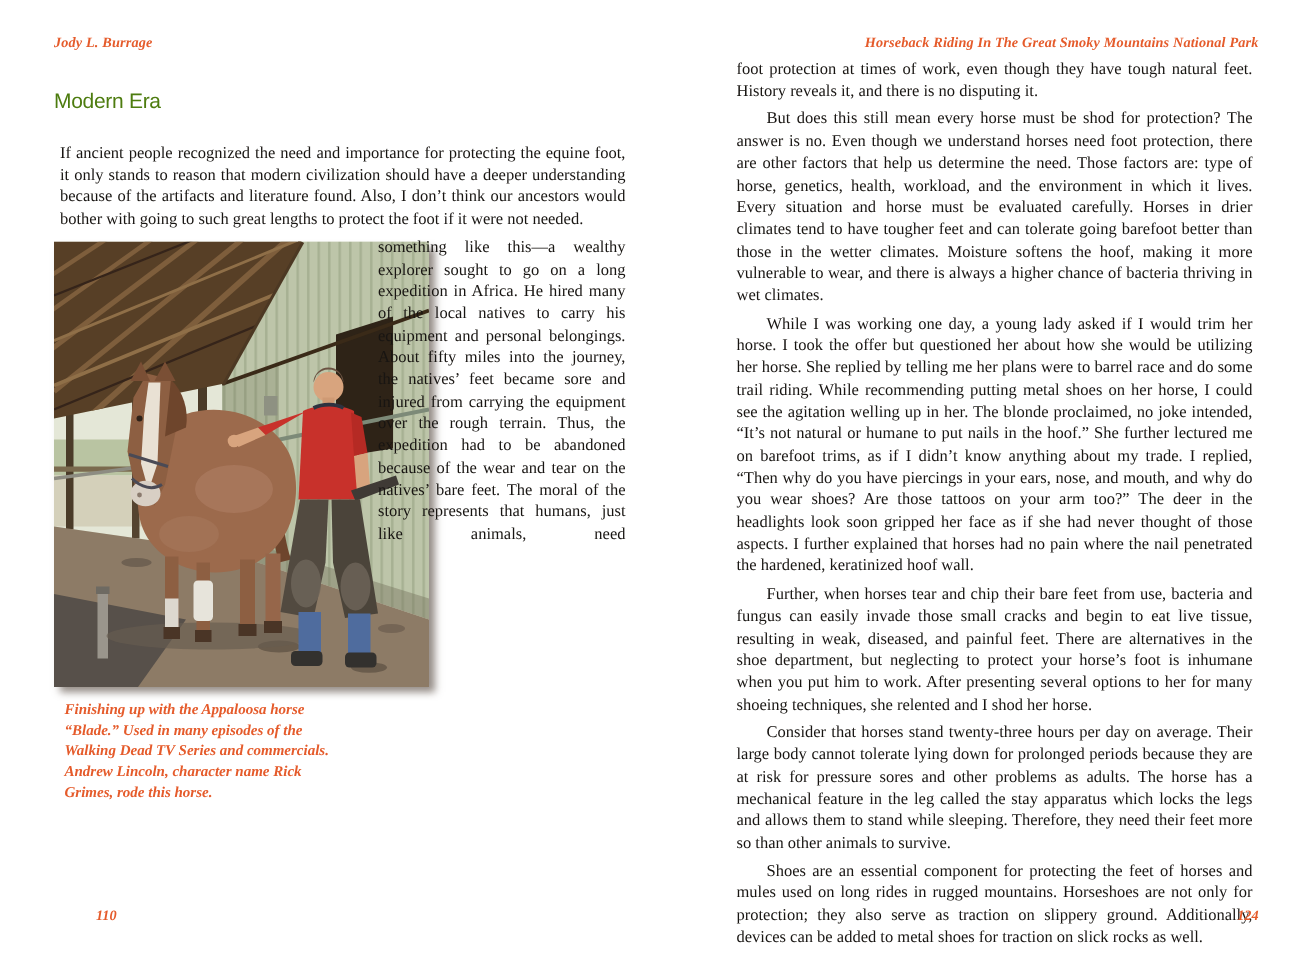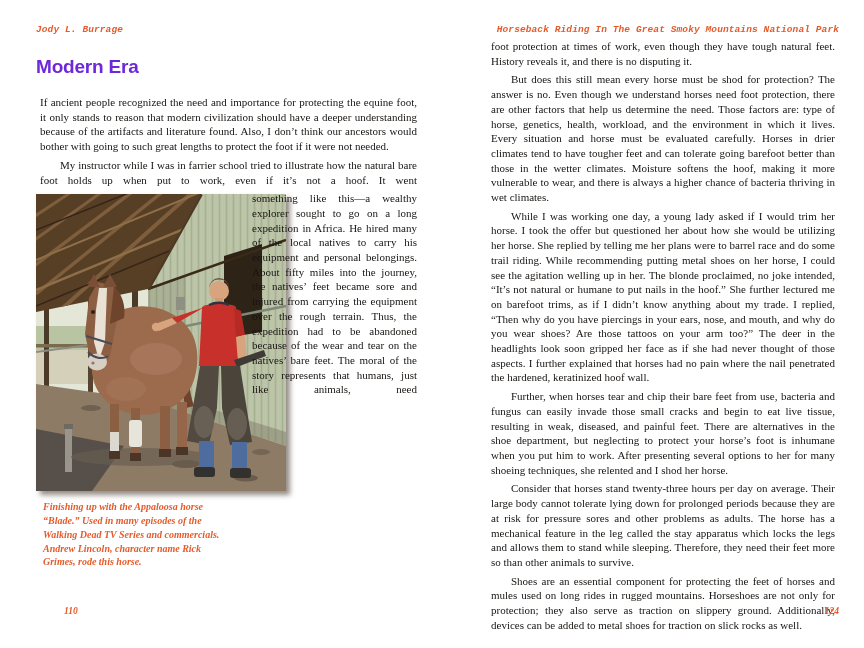--- a/index.html
+++ b/index.html
@@ -4,25 +4,25 @@
 <style>
   html,body{margin:0;padding:0;background:#ffffff;}
   body{width:864px;height:648px;overflow:hidden;
        font-family:"Liberation Serif", serif;color:#181512;}
   .spread{position:relative;width:864px;height:648px;background:#ffffff;}
   .page{position:absolute;top:24px;height:592px;}
   .page-left{left:36px;width:385px;}
   .page-right{left:487px;width:352px;}
 
   .running-header{font-size:9.5px;font-weight:bold;font-style:italic;
-      color:#E55B2B;line-height:11px;letter-spacing:.1px;font-family:Liberation Mono, monospace;}
+      color:#E55B2B;line-height:11px;letter-spacing:.1px;}
   .running-header.rh-right{text-align:right;}
 
   .chapter-heading{margin:22px 0 18px 0;font-family:"Liberation Sans", sans-serif;
-      font-weight:700;font-size:19px;line-height:20px;color:#6d28d9;
+      font-weight:400;font-size:14px;line-height:20px;color:#4d7c0f;
       letter-spacing:-0.2px;}
 
   .body-p{margin:4px;font-size:11px;line-height:14.7px;text-align:justify;}
   .body-p.indent{text-indent:20px;}
   .fill-last{text-align-last:justify;}
 
   .wrap-section{margin-top:4px;}
   .photo-figure{float:left;width:204px;margin:3px 12px 0 0;}
   .photo-figure svg{display:block;box-shadow:4px 4px 5px rgba(62,48,36,.55);}
   .photo-caption{margin:9px 0 0 0;padding:0 4px 0 7px;
@@ -42,21 +42,20 @@
 
 <div class="spread">
 
   <div class="page page-left">
     <div class="running-header">Jody L. Burrage</div>
 
     <h1 class="chapter-heading">Modern Era</h1>
 
     <p class="body-p">If ancient people recognized the need and importance for protecting the equine foot, it only stands to reason that modern civilization should have a deeper understanding because of the artifacts and literature found. Also, I don’t think our ancestors would bother with going to such great lengths to protect the foot if it were not needed.</p>
 
-    <p class="body-p indent fill-last">My instructor while I was in farrier school tried to illustrate how the natural bare foot holds up when put to work, even if it’s not a hoof. It went</p>
 
     <div class="wrap-section">
       <figure class="photo-figure" style="margin-left:0;margin-bottom:0;">
         <svg width="250" height="297" viewBox="0 0 250 297" role="img" aria-label="Farrier in a red shirt and leather chaps standing beside a chestnut Appaloosa horse with a wrapped front leg, under an open barn shed with wooden rafters and a green metal wall">
           <defs>
             <pattern id="corr" width="7" height="10" patternUnits="userSpaceOnUse">
               <rect width="7" height="10" fill="#bdc5a9"></rect>
               <line x1="1.5" y1="0" x2="1.5" y2="10" stroke="#a6b092" stroke-width="1.6"></line>
             </pattern>
             <clipPath id="roofClip">

